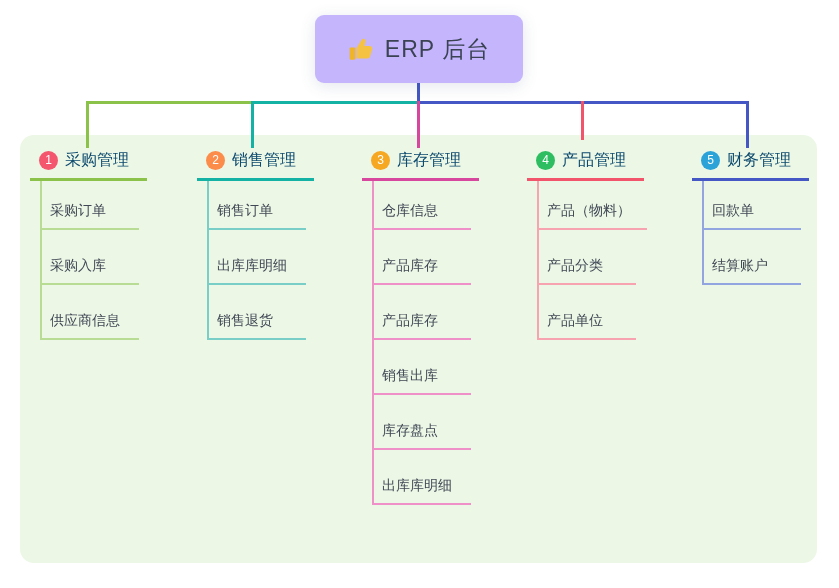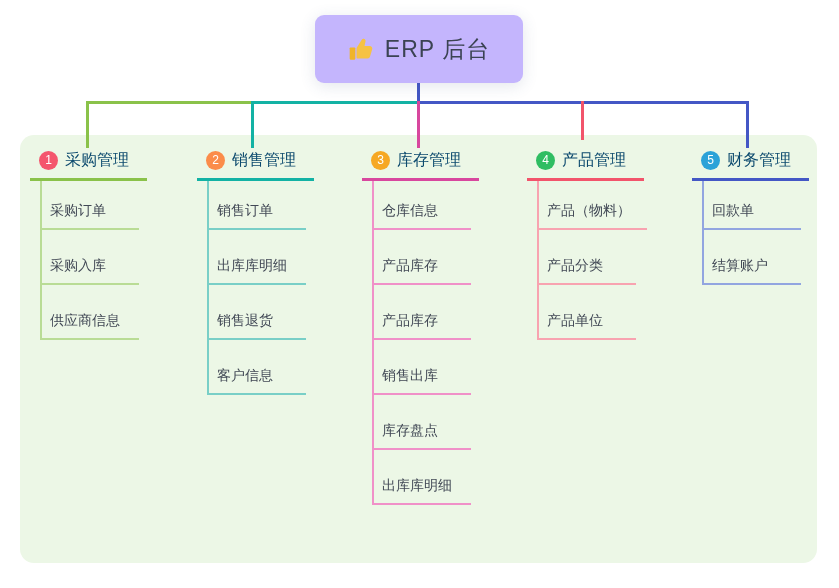--- a/index.html
+++ b/index.html
@@ -105,21 +105,20 @@
 
 <div class="branch b2" style="--line: #13b2a4; --subline: #79cfc7; --badge: #fb8c4a;">
   <div class="branch-header">
     <span class="badge">2</span>
     <span class="branch-label">销售管理</span>
   </div>
   <ul class="items">
       <li>销售订单</li>
       <li>出库库明细</li>
       <li>销售退货</li>
-      <li>客户信息</li>
     </ul>
 </div>
 
 <div class="branch b3" style="--line: #d8479e; --subline: #f090c8; --badge: #f6a823;">
   <div class="branch-header">
     <span class="badge">3</span>
     <span class="branch-label">库存管理</span>
   </div>
   <ul class="items">
       <li>仓库信息</li>

